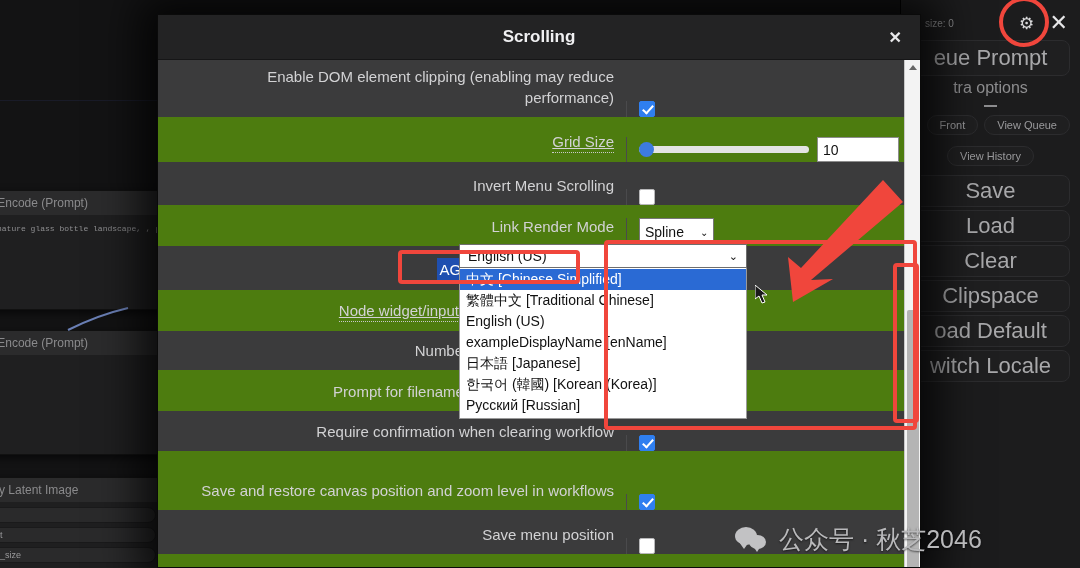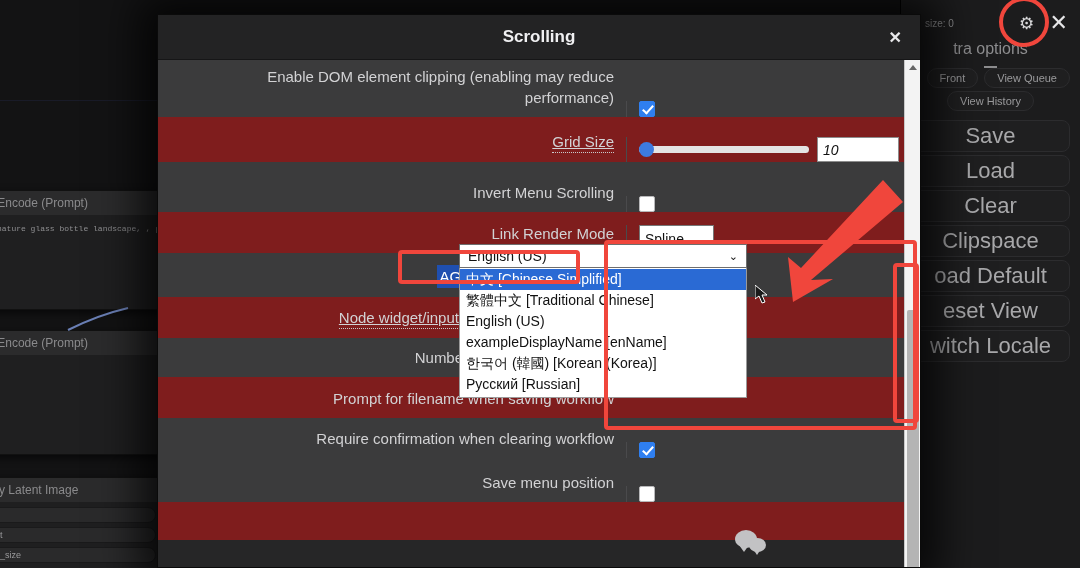--- a/index.html
+++ b/index.html
@@ -64,21 +64,21 @@
     background: #1f1f20; border: 1px solid #2c2c2e; border-radius: 8px;
     color: #a8a8aa; font-size: 22px; height: 32px; margin-bottom: 3px;
     white-space: nowrap; overflow: hidden;
   }
   .sb-btn.primary { font-size: 22px; height: 36px; }
   .sb-extra { display:flex; align-items:center; justify-content:center; gap:8px; color:#8d8d8f; font-size:16px; height:28px;flex-direction:column;}
   .sb-extra .chk { width:13px; height:13px; background:#8d8d8f; display:inline-block; }
   .sb-pillrow { display:flex; gap:6px; justify-content:flex-end; margin-bottom:3px;}
   .sb-pill {
     background:#1f1f20; border:1px solid #2c2c2e; border-radius:12px;
-    color:#9a9a9c; font-size:11px; padding:3px 12px; white-space:nowrap;
+    color:#9a9a9c; font-size:11px; padding:3px 12px; white-space:nowrap;margin-top:8px;
   }
   .sb-pillrow.center { justify-content:center; }
 
   
   .dialog {
     position: absolute; left: 157px; top: 14px;
     width: 764px; height: 554px;
     background: #262627;
     border: 1px solid #0a0a0a;
     box-shadow: 0 0 40px 18px rgba(0,0,0,.75);
@@ -92,21 +92,21 @@
   }
   .dlg-title { color: #f0f0f2; font-size: 17px; font-weight: bold; }
   .dlg-close {
     position: absolute; right: 18px; top: 50%; transform: translateY(-50%);
     color: #e8e8ea; font-size: 16px; font-weight: bold; cursor: pointer;
   }
   .dlg-body { flex: 1 1 auto; overflow: hidden; position: relative; }
 
   .srow { display: flex; align-items: flex-end; min-height: 38px; }
   .srow.alt  { background: #3b3b3c; }
-  .srow.base { background: #7f1d1d; }
+  .srow.base { background: #4d7c0f; }
   .srow .lbl {
     flex: 1 1 auto; text-align: right;
     color: #d2d2d4; font-size: 15px; line-height: 21px;
     padding: 9px 12px 9px 20px;
     display: flex; align-items: center; justify-content: flex-end;
   }
   .srow .ctl {
     flex: 0 0 294px; border-left: 1px solid #4a4a4c;
     display: flex; align-items: center; padding-left: 12px;
   }
@@ -118,21 +118,21 @@
   .cb.on::after {
     content:""; position:absolute; left:5px; top:1px; width:4px; height:9px;
     border:solid #fff; border-width:0 2px 2px 0; transform: rotate(42deg);
   }
 
   .slider-wrap { display:flex; align-items:center; gap:8px; }
   .track { width: 170px; height: 7px; background: #e4e4e4; border-radius: 4px; position: relative; }
   .thumb { position:absolute; left: 0px; top: -4px; width: 15px; height: 15px; border-radius: 50%; background: #3d7be0; }
   .numbox {
     width: 82px; height: 25px; background:#fff; border:1px solid #8c8c8c;
-    color:#111; font-size: 14px; padding: 0 5px; display:flex; align-items:center;font-style:italic;
+    color:#111; font-size: 14px; padding: 0 5px; display:flex; align-items:center;
   }
 
   .minisel {
     background:#fff; border:1px solid #767676; color:#111; font-size:14px;
     height: 24px; padding: 13px 5px; display:flex; align-items:center; gap:16px;
   }
   .minisel .cv { font-size: 10px; }
 
   
   .selbox {
@@ -232,20 +232,21 @@
 
   <div class="sidebar">
     <div class="sb-row-top">
       <span class="sb-qsize">size: 0</span>
       <span class="gear-wrap">
         <span class="gear">⚙</span>
       </span>
       <span class="sb-close">✕</span>
     </div>
 
+    <div class="sb-btn primary">eue Prompt</div>
 
     <div class="sb-extra">
       <span>tra options</span>
       <span class="chk"></span>
     </div>
 
     <div class="sb-pillrow">
       <span class="sb-pill">Front</span>
       <span class="sb-pill">View Queue</span>
     </div>
@@ -253,21 +254,20 @@
       <span class="sb-pill">View History</span>
     </div>
 
     <div style="height:6px;"></div>
 
     <div class="sb-btn">Save</div>
     <div class="sb-btn">Load</div>
     <div class="sb-btn">Clear</div>
     <div class="sb-btn">Clipspace</div>
     <div class="sb-btn">oad Default</div>
-    <div class="sb-btn">eset View</div>
     <div class="sb-btn">witch Locale</div>
   </div>
 
   <div class="dialog">
     <div class="dlg-header">
       <span class="dlg-title">Scrolling</span>
       <span class="dlg-close">✕</span>
     </div>
 
     <div class="dlg-body">
@@ -286,21 +286,21 @@
         <div class="ctl">
           <div class="slider-wrap">
             <div class="track">
               <span class="thumb"></span>
             </div>
             <div class="numbox">10</div>
           </div>
         </div>
       </div>
 
-      <div class="srow alt" style="height:50px;">
+      <div class="srow alt" style="height:43px;">
         <div class="lbl">Invert Menu Scrolling</div>
         <div class="ctl">
           <span class="cb"></span>
         </div>
       </div>
 
       <div class="srow base" style="height:41px;">
         <div class="lbl">Link Render Mode</div>
         <div class="ctl">
           <div class="minisel">
@@ -334,20 +334,26 @@
         <div class="ctl"></div>
       </div>
 
       <div class="srow alt" style="height:40px;">
         <div class="lbl">Require confirmation when clearing workflow</div>
         <div class="ctl">
           <span class="cb on"></span>
         </div>
       </div>
 
+      <div class="srow base" style="height:59px;">
+        <div class="lbl">Save and restore canvas position and zoom level in workflows</div>
+        <div class="ctl">
+          <span class="cb on"></span>
+        </div>
+      </div>
 
       <div class="srow alt" style="height:44px;">
         <div class="lbl">Save menu position</div>
         <div class="ctl">
           <span class="cb"></span>
         </div>
       </div>
 
       <div class="srow base" style="height:30px;">
         <div class="lbl"></div>
@@ -365,20 +371,21 @@
   <div class="selbox">
     <div class="sel-field">
       <span>English (US)</span>
       <span class="cv">⌄</span>
     </div>
     <div class="optlist">
       <div class="opt sel">中文 [Chinese Simplified]</div>
       <div class="opt">繁體中文 [Traditional Chinese]</div>
       <div class="opt">English (US)</div>
       <div class="opt">exampleDisplayName [enName]</div>
+      <div class="opt">日本語 [Japanese]</div>
       <div class="opt">한국어 (韓國) [Korean (Korea)]</div>
       <div class="opt">Русский [Russian]</div>
     </div>
   </div>
 
   <div class="redbox" style="left:398px; top:250px; width:182px; height:34px;"></div>
   <div class="redbox" style="left:604px; top:240px; width:313px; height:190px;"></div>
   <div class="redbox" style="left:893px; top:263px; width:26px; height:160px;"></div>
   <div class="redcircle" style="left:999px; top:-3px; width:50px; height:50px;"></div>
 
@@ -390,15 +397,16 @@
     <polygon points="0,0 0,14 4,11 7,18 10,17 7,10 12,10" fill="#1a1a1a" stroke="#fff" stroke-width="1"></polygon>
   </svg>
 
   <div class="watermark">
     <span class="wx-icon">
       <span class="b1"></span>
         <span class="t1"></span>
       <span class="b2"></span>
         <span class="t2"></span>
     </span>
+    <span>公众号 · 秋芝2046</span>
   </div>
 
 </div>
 
 </body></html>

